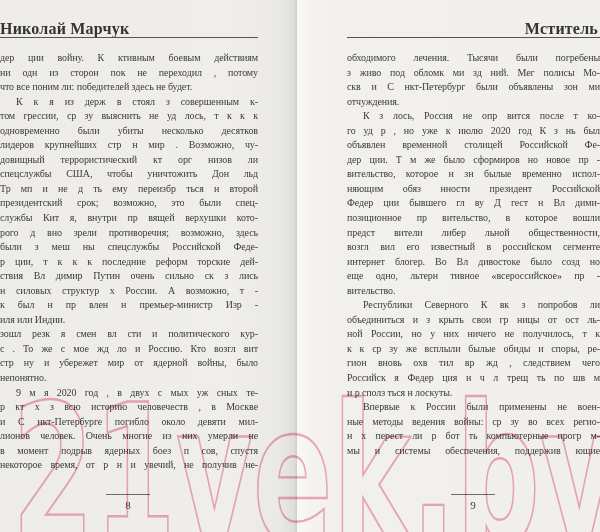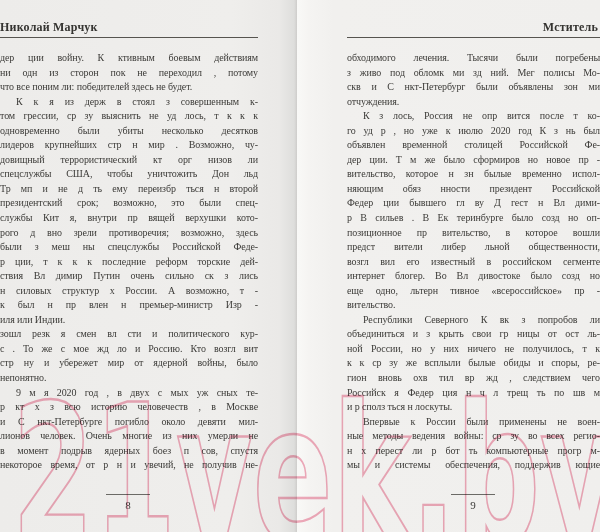--- a/index.html
+++ b/index.html
@@ -14,21 +14,21 @@
     left:0;width:297px;
     background:linear-gradient(to right,#edecea 0%,#efeeec 78%,#eae9e7 94%,#dededc 99%,#cfcecc 100%);
   }
   .page-right{
     left:297px;width:303px;
     background:linear-gradient(to right,#f9f9f7 0%,#f5f4f2 4%,#f1f0ee 12%,#f0efed 100%);
     text-decoration:underline;
   }
   .header{
     position:absolute;top:20px;height:14px;
-    font-weight:bold;font-size:12px;color:#353431;letter-spacing:.2px;
+    font-weight:bold;font-size:16px;color:#353431;letter-spacing:.2px;
   }
   .page-left .header{left:0;width:258px;text-align:left;}
   .page-right .header{left:50px;right:2px;text-align:right;}
   .header-rule{
     position:absolute;top:37px;height:1px;background:#56544f;
   }
   .page-left .header-rule{left:0;width:258px;}
   .page-right .header-rule{left:50px;right:0;}
   .column{
     position:absolute;top:51px;height:437px;overflow:hidden;
@@ -121,21 +121,20 @@
         <div class="line">з живо под обломк ми зд ний. Мег полисы Мо-</div>
         <div class="line">скв  и С нкт-Петербург были объявлены зон ми</div>
         <div class="line last">отчуждения.</div>
         <div class="line indent">К з лось, Россия не опр вится после т ко-</div>
         <div class="line">го уд р , но уже к июлю 2020 год  К з нь был</div>
         <div class="line">объявлен  временной столицей Российской Фе-</div>
         <div class="line">дер ции. Т м же было сформиров но новое пр -</div>
         <div class="line">вительство, которое н зн былые временно испол-</div>
         <div class="line">няющим обяз нности президент  Российской</div>
         <div class="line">Федер ции бывшего гл ву Д гест н  Вл дими-</div>
-        <div class="line">р  В сильев . В Ек теринбурге было созд но оп-</div>
         <div class="line">позиционное пр вительство, в которое вошли</div>
         <div class="line">предст вители либер льной общественности,</div>
         <div class="line">возгл вил его известный в российском сегменте</div>
         <div class="line">интернет  блогер. Во Вл дивостоке было созд но</div>
         <div class="line">еще одно,  льтерн тивное «всероссийское» пр -</div>
         <div class="line last">вительство.</div>
         <div class="line indent">Республики Северного К вк з  попробов ли</div>
         <div class="line">объединиться и з крыть свои гр ницы от ост ль-</div>
         <div class="line">ной России, но у них ничего не получилось, т к</div>
         <div class="line">к к ср зу же всплыли былые обиды и споры, ре-</div>

